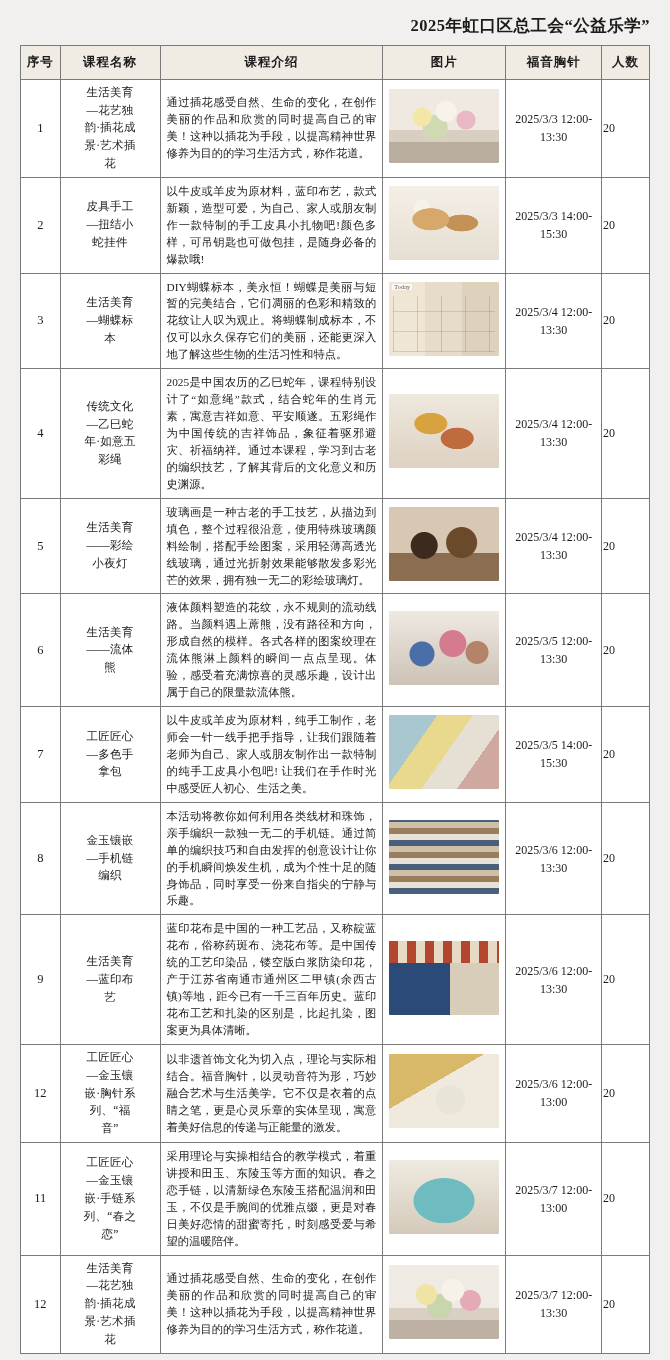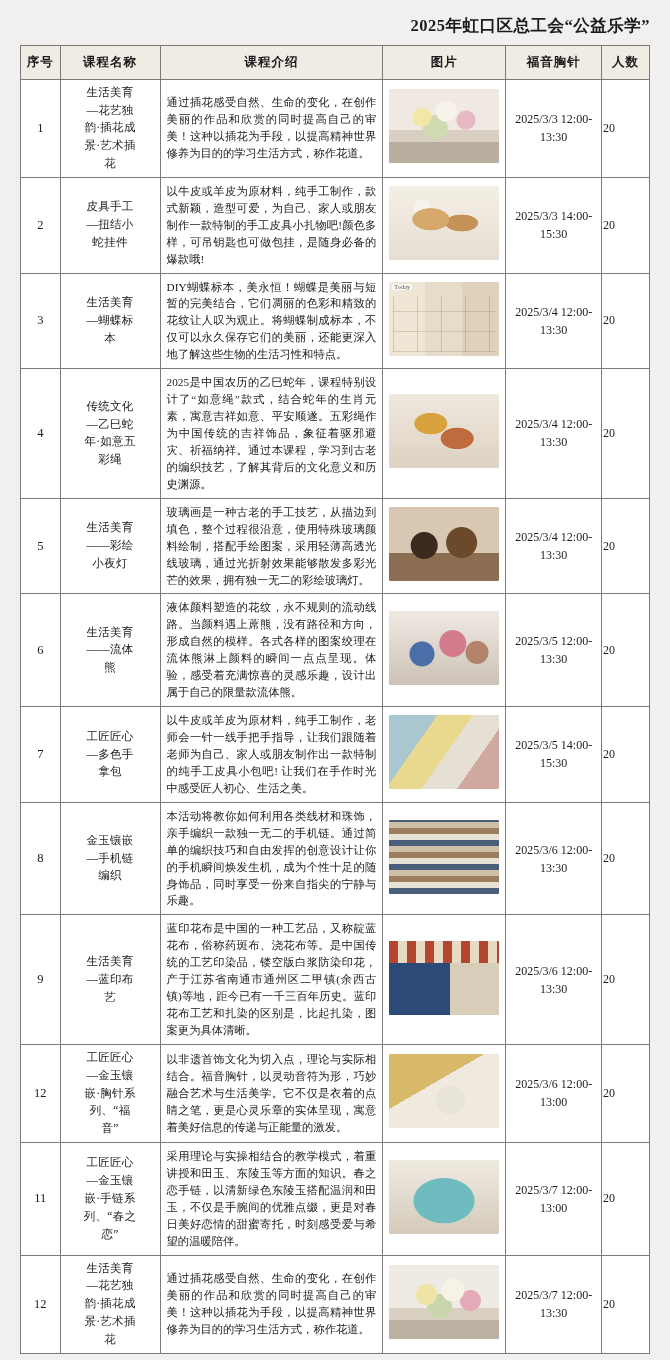--- a/index.html
+++ b/index.html
@@ -235,21 +235,21 @@
         <td class="desc">通过插花感受自然、生命的变化，在创作美丽的作品和欣赏的同时提高自己的审美！这种以插花为手段，以提高精神世界修养为目的的学习生活方式，称作花道。</td>
         <td class="imgcell">
           <span class="photo p1"></span>
         </td>
         <td class="time">2025/3/3 12:00-13:30</td>
         <td class="cnt">20</td>
       </tr>
       <tr>
         <td class="no">2</td>
         <td class="name">皮具手工—扭结小蛇挂件</td>
-        <td class="desc">以牛皮或羊皮为原材料，纯手工制作，款式新颖，造型可爱，为自己、家人或朋友制作一款特制的手工皮具小扎物吧!颜色多样，可吊钥匙也可做包挂，是随身必备的爆款哦!</td>
+        <td class="desc">以牛皮或羊皮为原材料，蓝印布艺，款式新颖，造型可爱，为自己、家人或朋友制作一款特制的手工皮具小扎物吧!颜色多样，可吊钥匙也可做包挂，是随身必备的爆款哦!</td>
         <td class="imgcell">
           <span class="photo p2"></span>
         </td>
         <td class="time">2025/3/3 14:00-15:30</td>
         <td class="cnt">20</td>
       </tr>
       <tr>
         <td class="no">3</td>
         <td class="name">生活美育—蝴蝶标本</td>
         <td class="desc">DIY蝴蝶标本，美永恒！蝴蝶是美丽与短暂的完美结合，它们凋丽的色彩和精致的花纹让人叹为观止。将蝴蝶制成标本，不仅可以永久保存它们的美丽，还能更深入地了解这些生物的生活习性和特点。</td>

